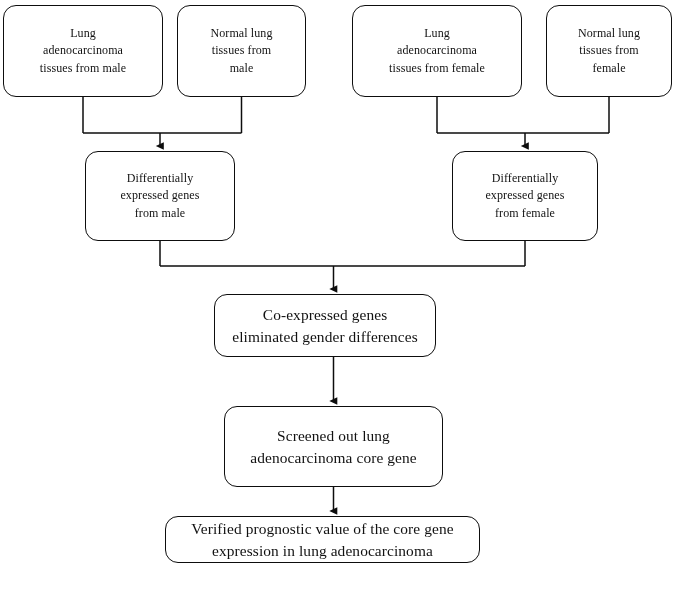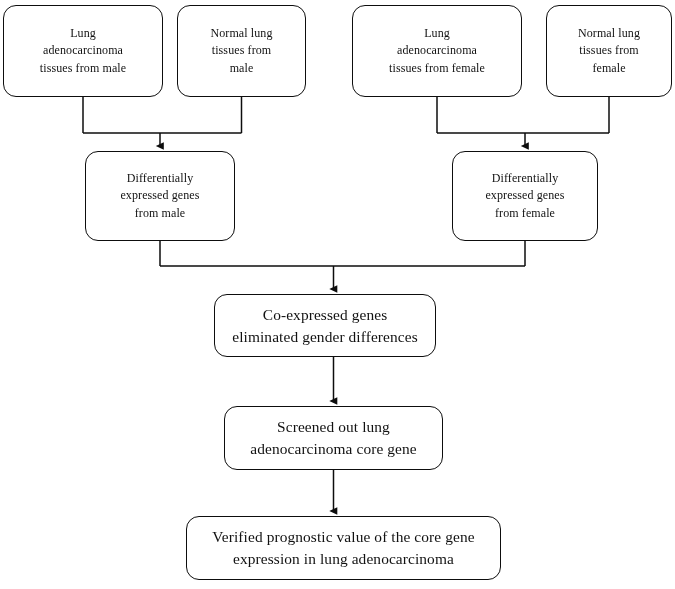--- a/index.html
+++ b/index.html
@@ -133,23 +133,23 @@
     <span class="node-label">Differentially
 expressed genes
 from female</span>
   </div>
 
   <div class="node node-wide" style="left:214px; top:294px; width:222px; height:63px;">
     <span class="node-label">Co-expressed genes
 eliminated gender differences</span>
   </div>
 
-  <div class="node node-wide" style="left:224px; top:406px; width:219px; height:64px;">
+  <div class="node node-wide" style="left:224px; top:406px; width:219px; height:81px;">
     <span class="node-label">Screened out lung
 adenocarcinoma core gene</span>
   </div>
 
-  <div class="node node-wide" style="left:186px; top:516px; width:315px; height:64px;">
+  <div class="node node-wide" style="left:165px; top:516px; width:315px; height:47px;">
     <span class="node-label">Verified prognostic value of the core gene
 expression in lung adenocarcinoma</span>
   </div>
 
 </div>
 
 </body></html>

